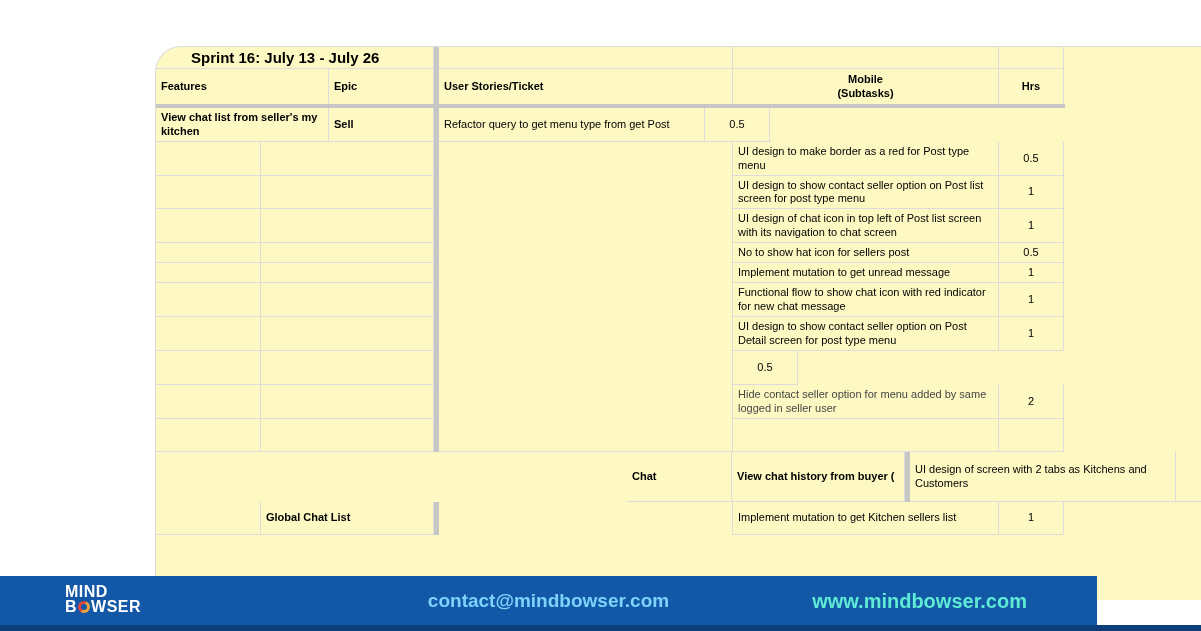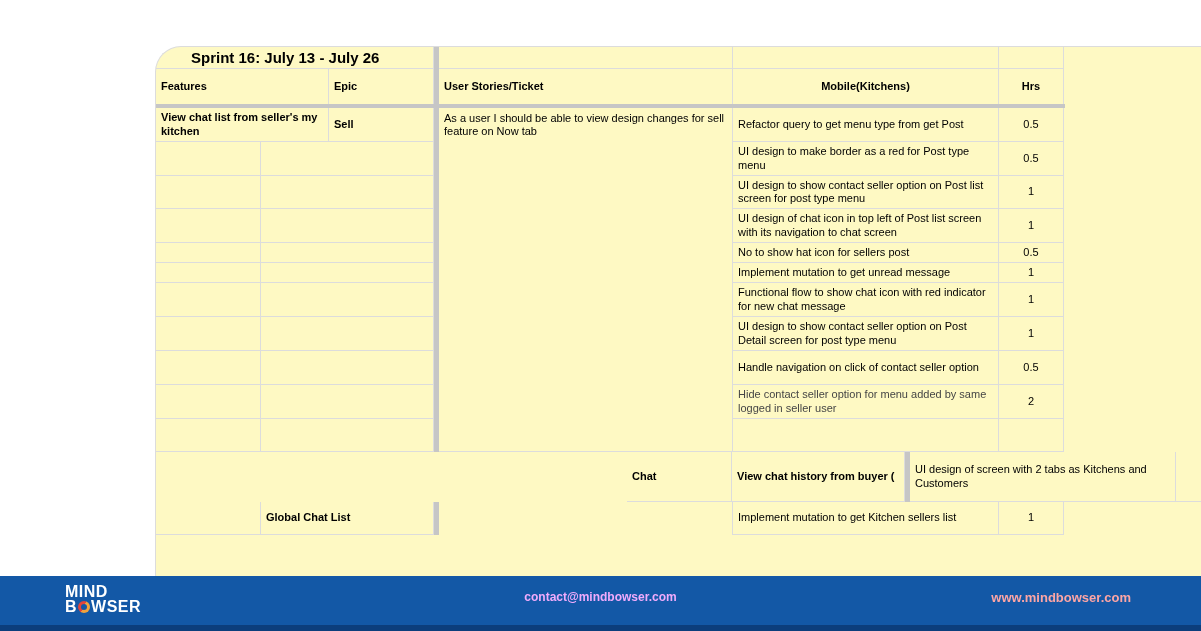--- a/index.html
+++ b/index.html
@@ -17,39 +17,39 @@
   .s{width:294px;}
   .m{width:266px;}
   .h{width:65px;justify-content:center;text-align:center;}
   .d{width:5px;padding:0;border:none;background:#c6c6c6;} 
   .snb{border-bottom:none;} 
   .bold{font-weight:bold;}
   .muted{color:#454545;}
   .merged-title{width:278px;padding-left:35px;font-size:15px;font-weight:bold;}
   .hdr{font-weight:bold;}
   .hdr-nb{border-bottom:none;} 
-  .center-col{flex-direction:row;justify-content:center;text-align:center;}
+  .center-col{flex-direction:column;justify-content:center;text-align:center;}
   .hdivider{width:909px;height:4px;background:#c6c6c6;box-sizing:border-box;}
   .r22{height:22px;} .r35{height:35px;} .r34{height:34px;} .r33{height:33px;}
   .r20{height:20px;} .r50{height:50px;justify-content:flex-end;} .r23{height:23px;margin-top:42px;}
 
   
-  .footer{position:absolute;left:0;top:576px;width:1201px;height:49px;background:#1358A6;}
+  .footer{position:absolute;left:0;top:576px;width:1097px;height:49px;background:#1358A6;}
   .footer-strip{position:absolute;left:0;top:625px;width:1201px;height:6px;background:#0C3E7C;}
   .logo{position:absolute;left:65px;top:8px;color:#ffffff;font-weight:800;
     font-size:16px;line-height:15px;letter-spacing:.5px;}
   .logo-line{display:flex;align-items:center;}
   .logo-o{display:inline-block;width:12px;height:12px;border-radius:50%;margin:0 1px;
     background:conic-gradient(from 210deg,#E2443A 0 170deg,#F0A23D 170deg 360deg);
     position:relative;}
   .logo-o::after{content:"";position:absolute;left:3px;top:3px;width:6px;height:6px;
     border-radius:50%;background:#1358A6;}
   .footer-email{position:absolute;left:50%;transform:translateX(-50%);top:14px;
-    color:#f0abfc;font-weight:bold;font-size:12px;}
-  .footer-site{position:absolute;right:70px;top:14px;color:#fca5a5;font-weight:bold;font-size:13px;}
+    color:#7dd3fc;font-weight:bold;font-size:19px;}
+  .footer-site{position:absolute;right:70px;top:14px;color:#5eead4;font-weight:bold;font-size:20px;}
 </style>
 </head>
 <body>
 
 <div class="sheet">
 
   <div class="row r22">
     <div class="cell merged-title">Sprint 16: July 13 - July 26</div>
     <div class="cell d"></div>
     <div class="cell s"></div>
@@ -57,32 +57,31 @@
     <div class="cell h"></div>
   </div>
 
   <div class="row r35">
     <div class="cell f hdr hdr-nb">Features</div>
     <div class="cell e hdr hdr-nb">Epic</div>
     <div class="cell d"></div>
     <div class="cell s hdr hdr-nb">User Stories/Ticket</div>
     <div class="cell m hdr hdr-nb center-col">
       <span>Mobile</span>
-      <span>(Kitchens)</span>
+      <span>(Subtasks)</span>
     </div>
     <div class="cell h hdr hdr-nb">Hrs</div>
   </div>
 
   <div class="hdivider"></div>
 
   <div class="row r34">
     <div class="cell f bold">View chat list from seller's my kitchen</div>
     <div class="cell e bold">Sell</div>
     <div class="cell d"></div>
-    <div class="cell s snb">As a user I should be able to view design changes for sell feature on Now tab</div>
     <div class="cell m">Refactor query to get menu type from get Post</div>
     <div class="cell h">0.5</div>
   </div>
 
   <div class="row r34">
     <div class="cell e"></div>
     <div class="cell f"></div>
     <div class="cell d"></div>
     <div class="cell s snb"></div>
     <div class="cell m">UI design to make border as a red for Post type menu</div>
@@ -141,21 +140,20 @@
     <div class="cell s snb"></div>
     <div class="cell m">UI design to show contact seller option on Post Detail screen for post type menu</div>
     <div class="cell h">1</div>
   </div>
 
   <div class="row r34">
     <div class="cell e"></div>
     <div class="cell f"></div>
     <div class="cell d"></div>
     <div class="cell s snb"></div>
-    <div class="cell m">Handle navigation on click of contact seller option</div>
     <div class="cell h">0.5</div>
   </div>
 
   <div class="row r34">
     <div class="cell e"></div>
     <div class="cell f"></div>
     <div class="cell d"></div>
     <div class="cell s snb"></div>
     <div class="cell m muted">Hide contact seller option for menu added by same logged in seller user</div>
     <div class="cell h">2</div>

